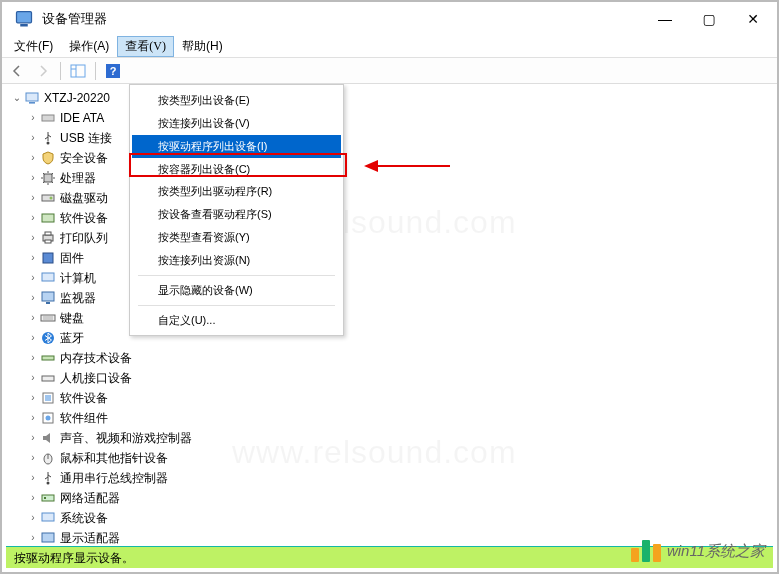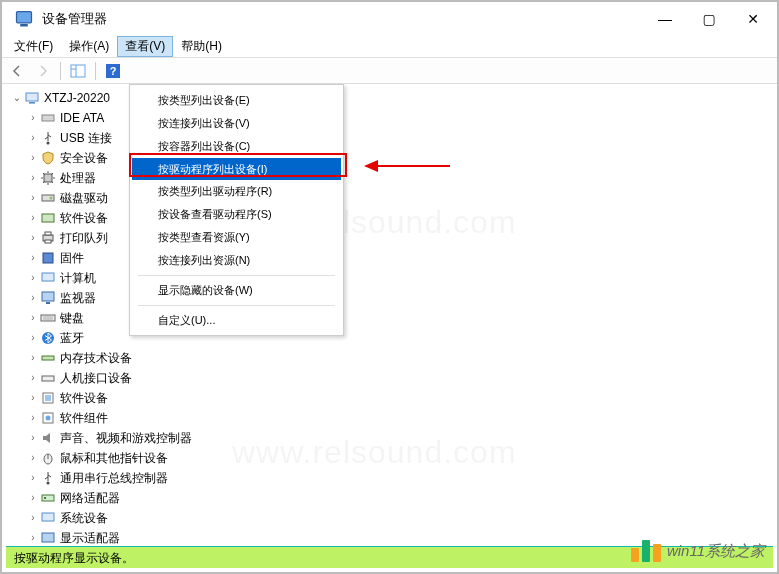--- a/index.html
+++ b/index.html
@@ -10,21 +10,21 @@
     
     .title-bar { height: 34px; display: flex; align-items: center; padding-left: 12px; background:#fff; }
     .title-bar .app-icon { width: 20px; height: 20px; display:flex; }
     .title-bar .title-text { margin-left: 8px; font-size: 13px; }
     .title-ctrls { position:absolute; right:2px; top:2px; display:flex; }
     .title-ctrls div { width:44px; height:30px; display:flex; align-items:center; justify-content:center; font-size:14px; }
 
     
     .menu-bar { height: 22px; display:flex; align-items:center; padding:0 4px; background:#fff; border-bottom:1px solid #e0e0e0;}
     .menu-item { padding: 2px 8px; font-size:12px; cursor:default; }
-    .menu-item.active { background:#cce4f7; border:1px solid #7fb3e1; padding:1px 7px;}
+    .menu-item.active { background:#cce4f7; border:1px solid #7fb3e1; padding:1px 7px;font-family:Liberation Serif, serif;}
 
     
     .toolbar { height: 26px; display:flex; align-items:center; padding:0 4px; gap:4px; background:#fdfdfd; border-bottom:1px solid #ddd;}
     .tool-sep { width:1px; height:18px; background:#ccc; margin:0 2px; }
     .tool-btn { width:22px; height:20px; display:flex; align-items:center; justify-content:center; border:1px solid transparent; }
 
     
     .content { position:relative; height: calc(100% - 34px - 22px - 26px - 22px); overflow:hidden; background:#fff;}
     .tree { padding:4px 0 4px 8px; line-height:20px; font-size:12px;}
     .tree-row { display:flex; align-items:center; height:20px; white-space:nowrap;}
@@ -337,22 +337,22 @@
               <rect x="2" y="3" width="12" height="9" fill="#b7d3f2" stroke="#3f6fa8"></rect>
             </svg>
           </span>
           <span>显示适配器</span>
         </div>
     </div>
 
     <div class="dropdown">
       <div class="dd-item">按类型列出设备(E)</div>
       <div class="dd-item">按连接列出设备(V)</div>
+      <div class="dd-item highlight">按驱动程序列出设备(I)</div>
       <div class="dd-item">按容器列出设备(C)</div>
-      <div class="dd-item highlight">按驱动程序列出设备(I)</div>
       <div class="dd-item">按类型列出驱动程序(R)</div>
       <div class="dd-item">按设备查看驱动程序(S)</div>
       <div class="dd-item">按类型查看资源(Y)</div>
       <div class="dd-item">按连接列出资源(N)</div>
       <div class="dd-sep"></div>
       <div class="dd-item">显示隐藏的设备(W)</div>
       <div class="dd-sep"></div>
       <div class="dd-item">自定义(U)...</div>
     </div>
 

